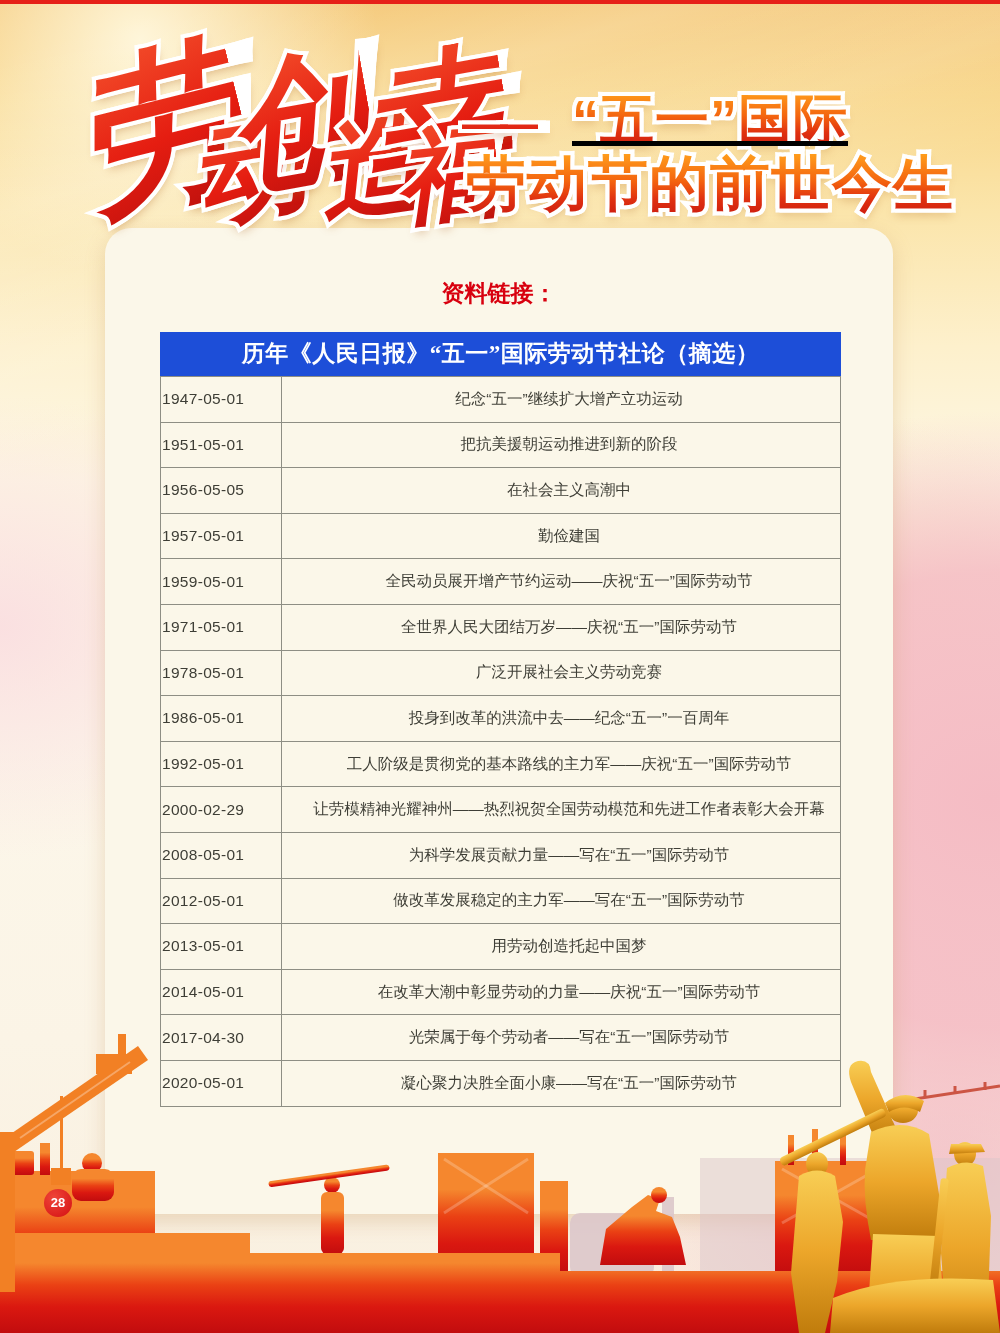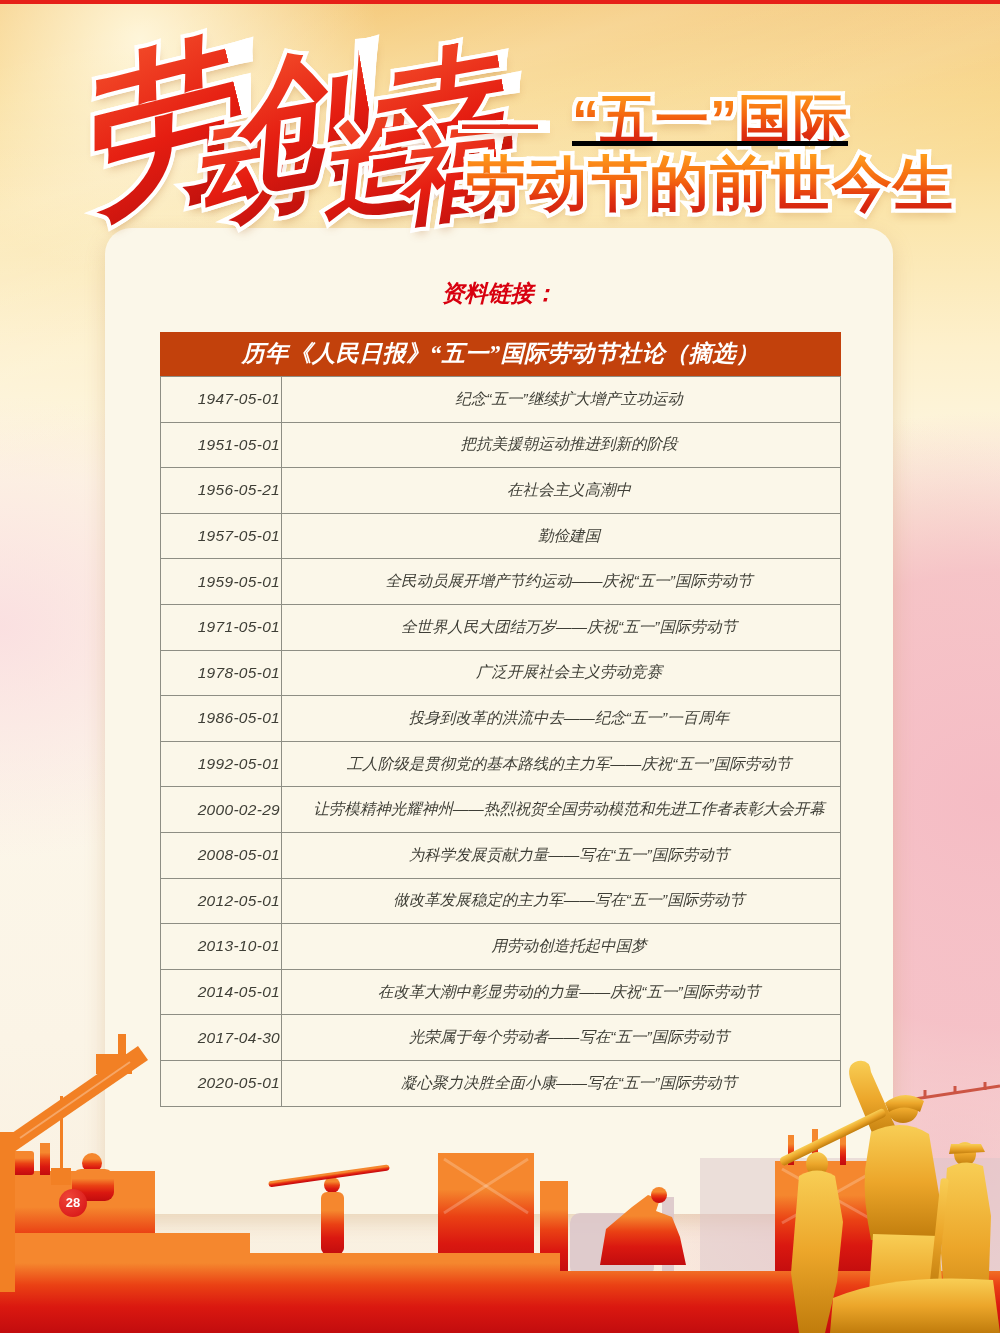--- a/index.html
+++ b/index.html
@@ -31,38 +31,38 @@
   .callig{position:absolute;font-family:"Liberation Serif","DejaVu Serif",serif;font-weight:bold;font-style:italic;}
   .callig .front{background:linear-gradient(165deg,#f4512c 0%,#e51d11 55%,#bb0f0d 100%);
     -webkit-background-clip:text;background-clip:text;-webkit-text-fill-color:transparent;}
   .bigtitle{position:absolute;font-weight:bold;letter-spacing:1px;
     font-family:"Liberation Sans","DejaVu Sans",sans-serif;}
   .dashline{position:absolute;font-weight:bold;letter-spacing:-8px;}
   .dashline .front{background:linear-gradient(180deg,#ef3f1c,#d81710);-webkit-background-clip:text;background-clip:text;-webkit-text-fill-color:transparent;}
 
   
   .card{position:absolute;left:105px;top:228px;width:788px;height:986px;background:#fbf7e9;
-    border-radius:26px;box-shadow:0 8px 20px rgba(190,140,80,.28);z-index:2;font-style:italic;}
+    border-radius:26px;box-shadow:0 8px 20px rgba(190,140,80,.28);z-index:2;}
   .sec-head{position:absolute;left:0;top:50px;width:100%;text-align:center;color:#d8000f;
     font-family:"Liberation Serif","DejaVu Serif",serif;font-weight:bold;font-size:23px;}
-  .banner{position:absolute;left:55px;top:104px;width:681px;height:44px;background:#c2410c;
+  .banner{position:absolute;left:55px;top:104px;width:681px;height:44px;background:#1d4ed8;
     color:#ffffff;font-family:"Liberation Serif","DejaVu Serif",serif;font-weight:bold;
     font-size:23px;line-height:44px;text-align:center;letter-spacing:.5px;}
   .ed-table{position:absolute;left:55px;top:148px;width:681px;border-collapse:collapse;
     table-layout:fixed;font-size:15.5px;color:#3e3e36;}
   .ed-table td{border:1px solid #8e8e84;height:42.6px;vertical-align:middle;}
-  .ed-table td.c-date{width:118px;text-align:right;letter-spacing:.3px;}
+  .ed-table td.c-date{width:118px;text-align:left;letter-spacing:.3px;}
   .ed-table td.c-title{padding-left:24px;padding-right:8px;text-align:center;}
 
   
   .band,.crane,.statue{position:absolute;z-index:4;}
   .band{left:0;top:1053px;width:1000px;height:280px;}
   .crane{left:0;top:1020px;width:220px;height:300px;z-index:5;}
   .statue{left:775px;top:1048px;width:225px;height:285px;z-index:6;}
-  .page-badge{position:absolute;left:59px;top:1189px;width:28px;height:28px;border-radius:50%;
+  .page-badge{position:absolute;left:44px;top:1189px;width:28px;height:28px;border-radius:50%;
     background:radial-gradient(circle at 35% 30%,#ef4538,#d40f12);color:#fff;font-size:13px;
     font-weight:bold;text-align:center;line-height:28px;z-index:7;}
 </style>
 </head>
 <body>
 
 <div class="page">
   <div class="ray ray1"></div>
   <div class="ray ray2"></div>
   <div class="topstrip"></div>
@@ -115,21 +115,21 @@
       <tbody>
         <tr>
             <td class="c-date">1947-05-01</td>
             <td class="c-title">纪念“五一”继续扩大增产立功运动</td>
           </tr>
         <tr>
             <td class="c-date">1951-05-01</td>
             <td class="c-title">把抗美援朝运动推进到新的阶段</td>
           </tr>
         <tr>
-            <td class="c-date">1956-05-21</td>
+            <td class="c-date">1956-05-05</td>
             <td class="c-title">在社会主义高潮中</td>
           </tr>
         <tr>
             <td class="c-date">1957-05-01</td>
             <td class="c-title">勤俭建国</td>
           </tr>
         <tr>
             <td class="c-date">1959-05-01</td>
             <td class="c-title">全民动员展开增产节约运动——庆祝“五一”国际劳动节</td>
           </tr>
@@ -155,21 +155,21 @@
           </tr>
         <tr>
             <td class="c-date">2008-05-01</td>
             <td class="c-title">为科学发展贡献力量——写在“五一”国际劳动节</td>
           </tr>
         <tr>
             <td class="c-date">2012-05-01</td>
             <td class="c-title">做改革发展稳定的主力军——写在“五一”国际劳动节</td>
           </tr>
         <tr>
-            <td class="c-date">2013-10-01</td>
+            <td class="c-date">2013-05-01</td>
             <td class="c-title">用劳动创造托起中国梦</td>
           </tr>
         <tr>
             <td class="c-date">2014-05-01</td>
             <td class="c-title">在改革大潮中彰显劳动的力量——庆祝“五一”国际劳动节</td>
           </tr>
         <tr>
             <td class="c-date">2017-04-30</td>
             <td class="c-title">光荣属于每个劳动者——写在“五一”国际劳动节</td>
           </tr>

